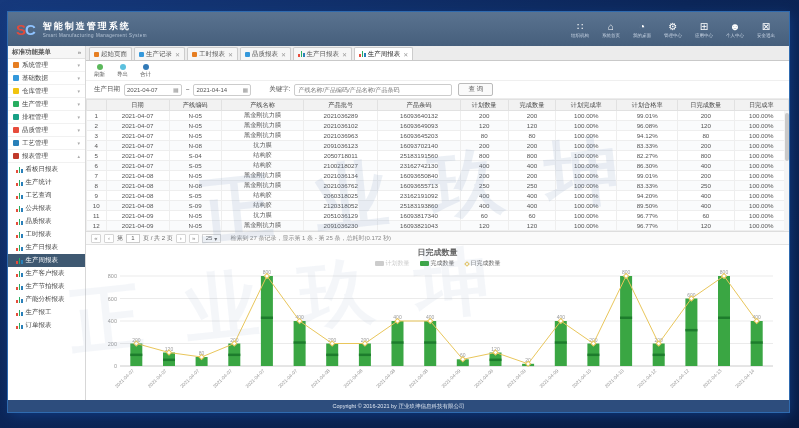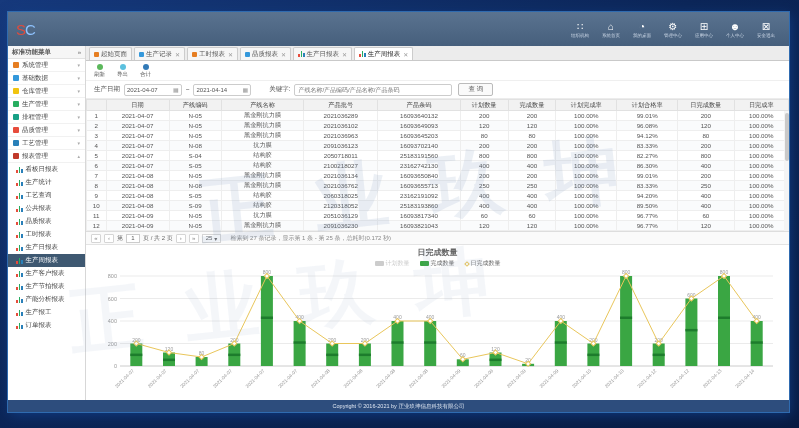--- a/index.html
+++ b/index.html
@@ -11,21 +11,21 @@
   }
   .app {
     position:absolute; top:12px; left:8px; width:781px; height:400px;
     background:#fff; display:flex; flex-direction:column;
     box-shadow:0 0 0 1px #2f6bb0, 2px 3px 12px rgba(20,70,150,.65);
   }
   
   .app-header { height:34px; flex:none; background:linear-gradient(#5a7390,#465f7c);
     display:flex; align-items:center; padding:0 8px; }
   .logo { display:flex; align-items:center; gap:4px; }
-  .logo-mark { font-size:15px; font-weight:normal; letter-spacing:-1px; }
+  .logo-mark { font-size:15px; font-weight:bold; letter-spacing:-1px; }
   .logo-s { color:#e14b3c; } .logo-c { color:#8fc3ff; }
   .title-block { margin-left:4px; }
   .app-title { color:#fff; font-size:9px; font-weight:bold; letter-spacing:2px; }
   .app-subtitle { color:#b9c8da; font-size:4.5px; letter-spacing:.5px; }
   .header-actions { margin-left:auto; display:flex; gap:13px; padding-right:6px; }
   .hact { display:flex; flex-direction:column; align-items:center; cursor:pointer; color:#fff; }
   .hact .g { font-size:10px; line-height:11px; }
   .hact .l { font-size:4.5px; color:#cdd9e8; margin-top:1px; white-space:nowrap; }
   
   .body-row { flex:1; display:flex; min-height:0; }
@@ -112,20 +112,24 @@
   .wm2 { top:238px; left:60px; opacity:.08; transform:rotate(-6deg); }
 </style>
 </head>
 <body>
 
 <div class="app">
 
   <div class="app-header">
     <div class="logo">
       <span class="logo-mark"><span class="logo-s">S</span><span class="logo-c">C</span></span>
+      <div class="title-block">
+        <div class="app-title">智能制造管理系统</div>
+        <div class="app-subtitle">Smart Manufacturing Management System</div>
+      </div>
     </div>
     <div class="header-actions" id="header-actions">
         <div class="hact">
           <span class="g">∷</span>
           <span class="l">组织机构</span>
         </div>
         <div class="hact">
           <span class="g">⌂</span>
           <span class="l">系统首页</span>
         </div>

